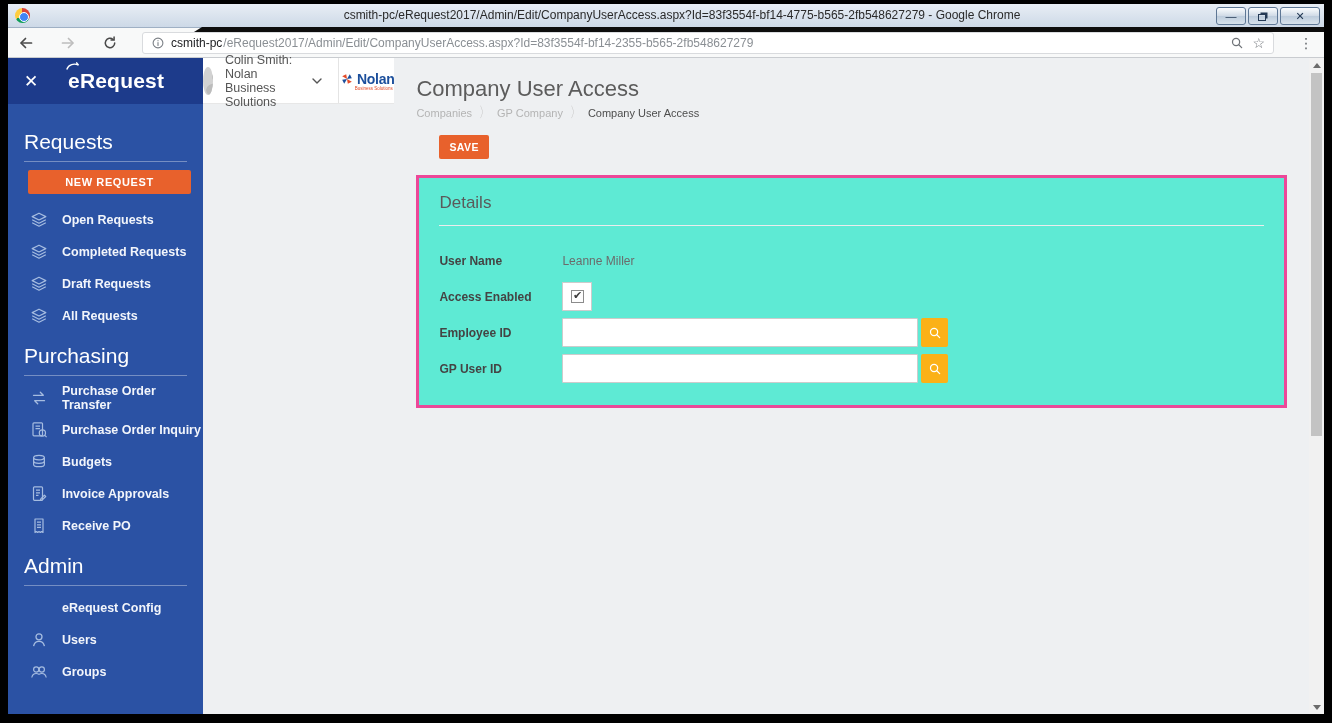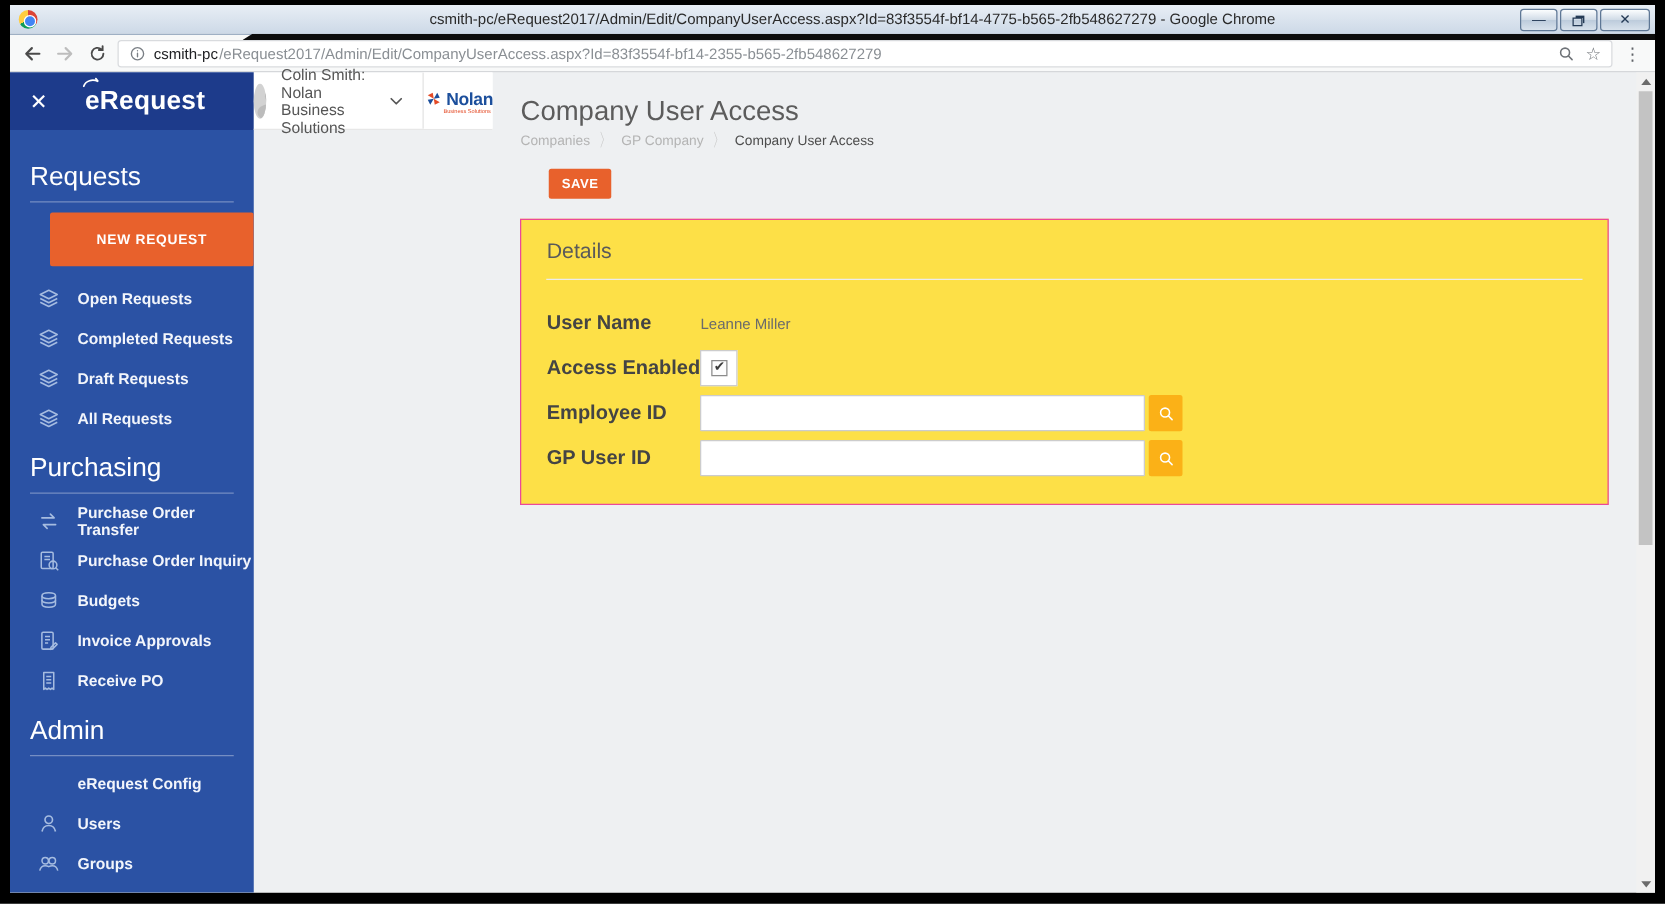--- a/index.html
+++ b/index.html
@@ -20,21 +20,21 @@
   .win-btn { width:30px; height:18px; border:1px solid #5e7795; border-radius:3px;
     background:linear-gradient(#fbfdfe,#cfdae6 50%,#bccbdb 50%,#d8e2ec);
     display:flex; align-items:center; justify-content:center; color:#243a55; font-size:11px; line-height:1; }
   .win-btn.close { width:40px; }
   .restore-glyph { width:8px; height:7px; border:1px solid #243a55; box-shadow:2px -2px 0 -0.5px #243a55; margin-top:2px; margin-right:2px; background:transparent; }
   .edge-strip { position:absolute; top:23px; left:186px; right:0; height:5px; background:#0d0d0d;
     clip-path:polygon(8px 0, 100% 0, 100% 100%, 0 100%); z-index:5; }
 
   
   .toolbar { height:30px; flex:0 0 30px; background:#f8f9f9; border-bottom:1px solid #c9ccd0;
-    display:flex; align-items:center; padding:0 8px; gap:6px; }
+    display:flex; align-items:center; padding:0 8px; gap:22px; }
   .nav-ico { width:20px; height:20px; display:flex; align-items:center; justify-content:center; }
   .omnibox { flex:1; height:22px; background:#fff; border:1px solid #d9dbde; border-radius:3px;
     display:flex; align-items:center; padding:0 8px; gap:6px; font-size:12px; min-width:0; }
   .url-host { color:#202124; }
   .url-path { color:#8a8f94; white-space:nowrap; overflow:hidden; text-overflow:ellipsis; }
   .omni-right { margin-left:auto; display:flex; align-items:center; gap:8px; }
   .star-glyph { font-size:14px; color:#6f7378; line-height:1; }
   .dots-glyph { font-size:14px; color:#5f6368; line-height:1; padding:0 3px; }
 
   
@@ -42,21 +42,21 @@
 
   
   .sidebar { width:195px; flex:0 0 195px; background:#2b52a4; color:#fff; display:flex; flex-direction:column; }
   .brandband { height:46px; flex:0 0 46px; background:#1d3b8b; display:flex; align-items:center; }
   .side-toggle { width:46px; text-align:center; font-size:17px; color:#fff; cursor:default; }
   .applogo { position:relative; font-size:21px; font-weight:bold; color:#fff; letter-spacing:.2px; margin-left:14px; }
   .applogo .swoosh { position:absolute; left:-2px; top:-7px; }
   .nav { padding-top:26px; overflow:hidden; }
   .nav-sec-title { font-size:21px; font-weight:400; color:#fff; padding:0 16px; margin-bottom:7px; }
   .nav-sec-rule { border:0; border-top:1px solid rgba(255,255,255,.35); margin:0 16px 6px 16px; }
-  .new-req { display:block; margin:8px 16px 10px 32px; height:43px; width:163px; background:#e8612c; border:none;
+  .new-req { display:block; margin:8px 16px 10px 20px; height:24px; width:163px; background:#e8612c; border:none;
     border-radius:2px; color:#fff; font-family:inherit; font-size:11px; font-weight:bold; letter-spacing:.6px; }
   .nav-item { display:flex; align-items:center; gap:13px; height:32px; padding-left:21px;
     font-size:12.5px; font-weight:bold; color:#f2f5fb; }
   .nav-item .ni { width:20px; height:20px; flex:0 0 20px; color:#cfe0f5; opacity:.75; }
   .nav-sec { margin-top:12px; }
 
   
   .main { flex:1; display:flex; flex-direction:row; min-width:0; }
   .appheader { height:46px; flex:0 0 46px; background:#fff; border-bottom:1px solid #e7e7e7;
     display:flex; align-items:center; justify-content:flex-end; }
@@ -71,25 +71,25 @@
   .nolan-name { color:#1c4f9c; font-weight:bold; font-size:14px; letter-spacing:-.3px; }
   .nolan-tag { font-size:4.5px; color:#e44b27; margin-left:14px; margin-top:-1px; }
 
   .content { flex:1; padding:18px 22px 0 22px; overflow:hidden; }
   .page-title { font-size:22px; font-weight:400; color:#5c5c5c; }
   .breadcrumb { display:flex; align-items:center; gap:7px; margin-top:3px; font-size:11px; }
   .crumb { color:#b4b4b4; } .crumb.current { color:#4d4d4d; }
   .crumb-sep { color:#c6c6c6; font-size:11px; transform:scaleY(1.3); }
   .save-btn { margin-top:15px; height:24px; padding:0 10px; background:#e8612c; border:none; border-radius:2px;
     color:#fff; font-family:inherit; font-size:10.5px; font-weight:bold; letter-spacing:.4px; display:block;margin-left:23px; }
-  .card { margin-top:16px; background:#fde047; border:1px solid #ec4899; padding:15px 20px 22px 20px; }
+  .card { margin-top:16px; background:#5eead4; border:3px solid #ec4899; padding:15px 20px 22px 20px; }
   .card-title { font-size:17px; font-weight:400; color:#5a5a5a; }
   .card-rule { border:0; border-top:1px solid #ececec; margin:12px 0 20px 0; }
   .frow { display:flex; align-items:center; margin-bottom:7px; min-height:29px; }
-  .flabel { width:123px; flex:0 0 123px; font-size:16px; font-weight:bold; color:#444; }
+  .flabel { width:123px; flex:0 0 123px; font-size:12px; font-weight:bold; color:#444; }
   .fstatic { font-size:12px; color:#6b6b6b; }
   .checkwrap { width:30px; height:29px; border:1px solid #ccc; background:#fff; display:flex; align-items:center; justify-content:center; }
   .checkbox { width:13px; height:13px; border:1px solid #8b8b8b; background:#fdfdfd; position:relative; }
   .checkbox.checked::after { content:"✔"; position:absolute; left:1px; top:-2px; font-size:11px; color:#3c3c3c; }
   .tinput { width:356px; height:29px; border:1px solid #ccc; border-radius:1px; padding:0 8px; font-family:inherit; font-size:12px; color:#444; }
   .lookup-btn { width:27px; height:29px; margin-left:3px; background:#fbb117; border:none; border-radius:2px;
     display:flex; align-items:center; justify-content:center; }
 
   
   .scrollbar { width:15px; flex:0 0 15px; background:#f1f1f1; display:flex; flex-direction:column; align-items:center; }

